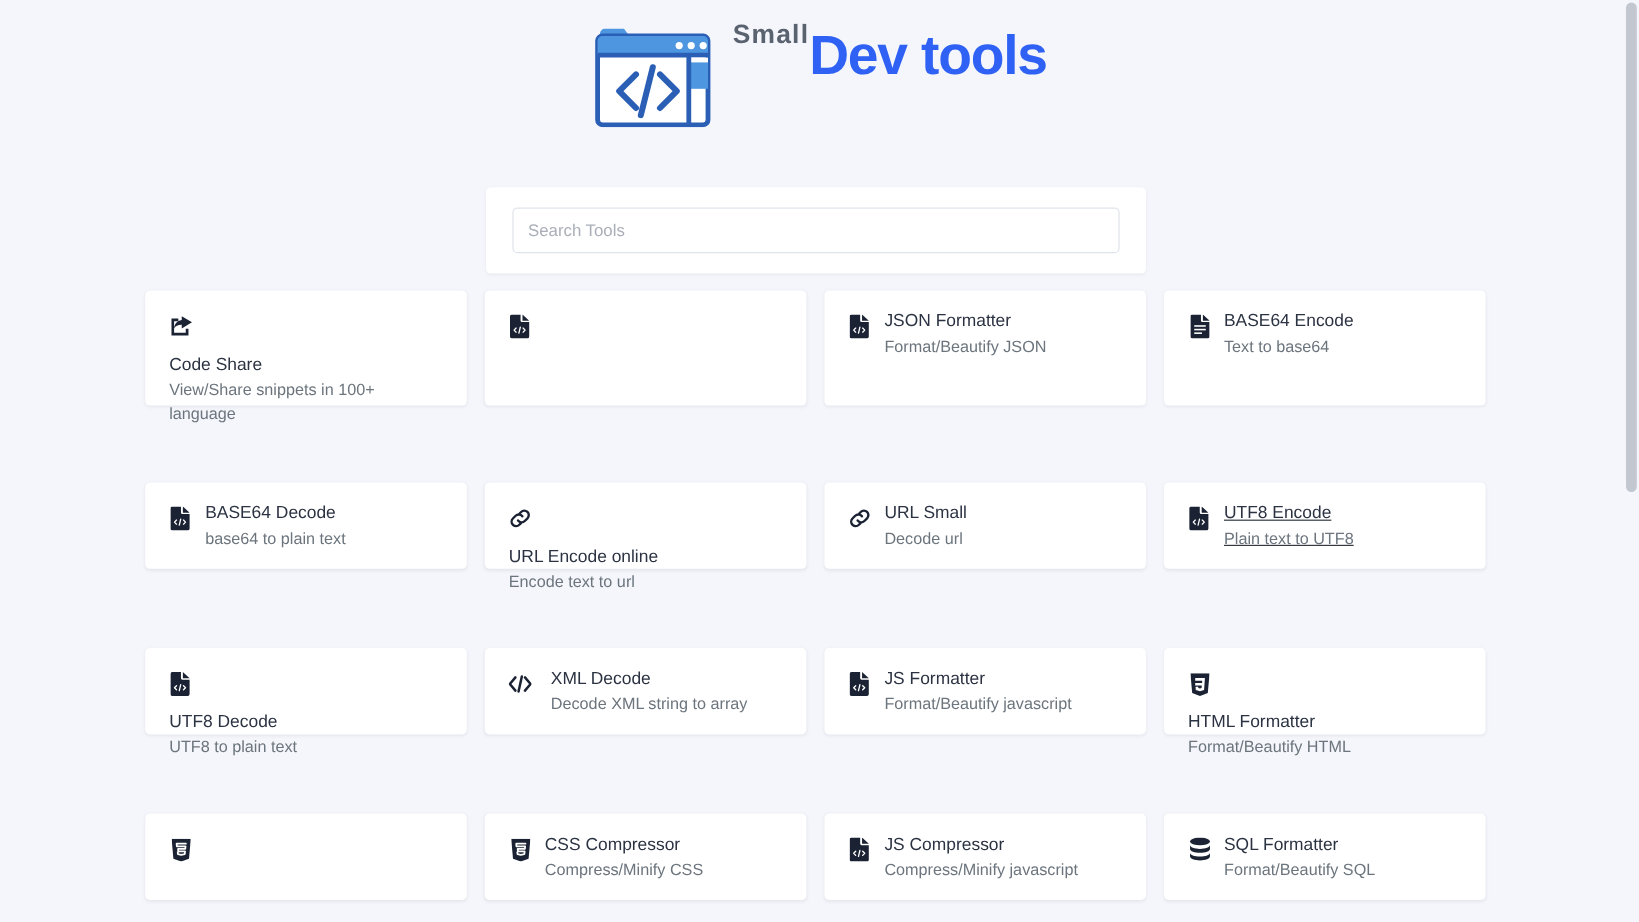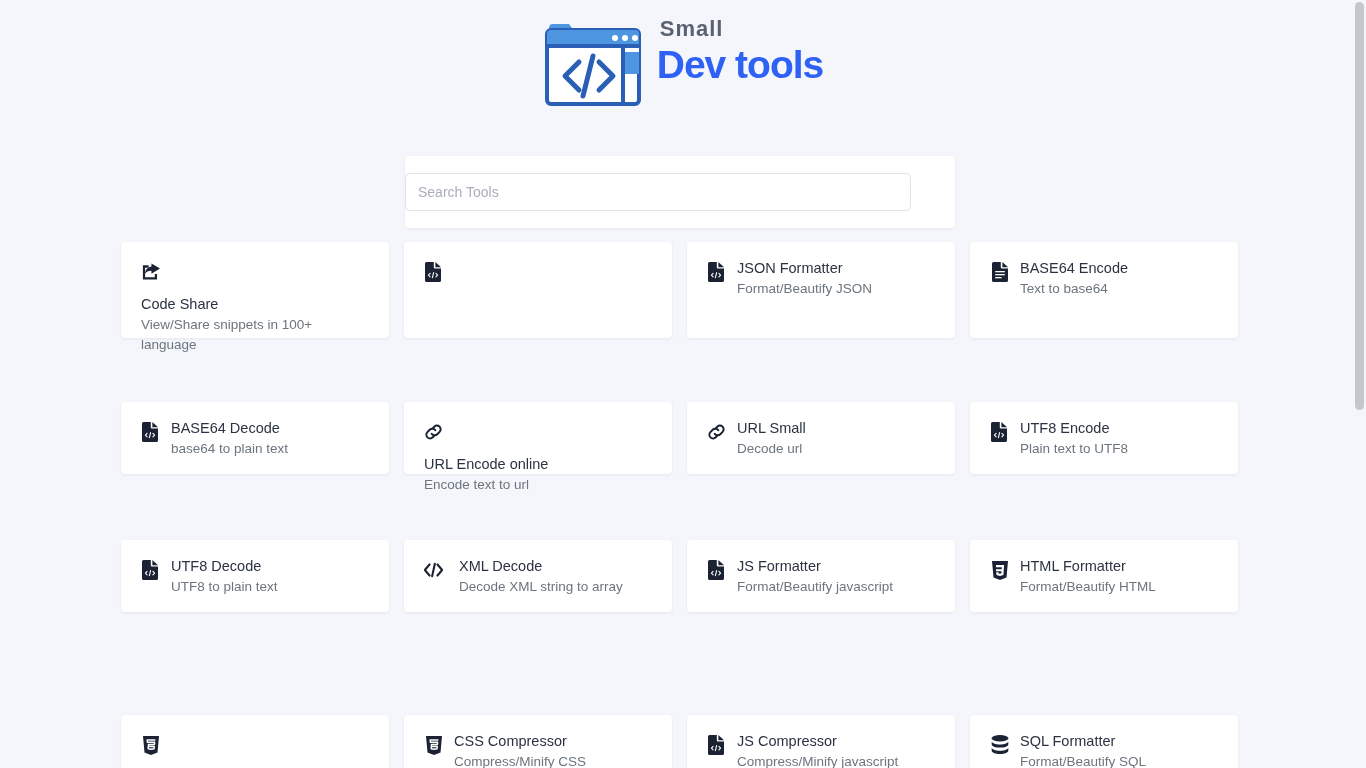--- a/index.html
+++ b/index.html
@@ -36,54 +36,54 @@
     gap: 14px;
   }
   .logo-mark {
     width: 100px;
     height: 88px;
     flex: none;
     margin-top: 4px;
   }
   .logo-text {
     display: flex;
-    flex-direction: column;
+    flex-direction: row;
     justify-content: flex-start;
     padding-top: 4px;
   }
   .logo-small {
     font-size: 22px;
     font-weight: 700;
     letter-spacing: 1px;
     color: #5a6270;
     line-height: 1;
     margin-left: 3px;
   }
   .logo-main {
-    font-size: 39px;
+    font-size: 46px;
     font-weight: 700;
     letter-spacing: -1px;
     color: #2f62f4;
     line-height: 1.08;
     margin-top: 4px;
   }
 
   
   .search-panel {
     position: absolute;
     left: 405px;
     top: 156px;
     width: 550px;
     height: 72px;
     background: #ffffff;
     border-radius: 4px;
     box-shadow: 0 1px 3px rgba(16,24,40,0.06);
     display: flex;
     align-items: center;
-    justify-content: flex-start;
+    justify-content: center;
   }
   .search-input {
     width: 506px;
     height: 38px;
     border: 1px solid #dfe3ea;
     border-radius: 4px;
     padding: 0 12px;
     font-size: 14px;
     font-family: "Liberation Sans", sans-serif;
     color: #343a40;
@@ -275,34 +275,34 @@
           <svg width="19" height="18" viewBox="0 0 20 18">
             <path d="M8.1 10.9a3.9 3.9 0 0 0 5.9.4l2.4-2.4a3.9 3.9 0 1 0-5.6-5.5L9.5 4.7" fill="none" stroke="currentColor" stroke-width="2.1" stroke-linecap="round"></path>
             <path d="M11.9 7.1a3.9 3.9 0 0 0-5.9-.4L3.6 9.1a3.9 3.9 0 1 0 5.6 5.5l1.3-1.3" fill="none" stroke="currentColor" stroke-width="2.1" stroke-linecap="round"></path>
           </svg>
         </span>
         <div class="card-body">
           <div class="card-title">URL Small</div>
           <div class="card-desc">Decode url</div>
         </div>
       </div>
-      <div class="card row-short" style="height: 72px; margin-bottom: 66px;">
+      <div class="card row-short" style="height: 72px; margin-bottom: 66px; text-decoration: underline;">
         <span class="card-icon">
           <svg width="17" height="20" viewBox="0 0 17 20">
             <path d="M0 1.6A1.6 1.6 0 0 1 1.6 0h7.2v5.2a1.2 1.2 0 0 0 1.2 1.2H16v12a1.6 1.6 0 0 1-1.6 1.6H1.6A1.6 1.6 0 0 1 0 18.4z" fill="currentColor"></path>
             <path d="M10.4 0 16 5.2h-5.6z" fill="currentColor"></path>
             <path d="M5.1 11.4 3.4 13.1l1.7 1.7M10.9 11.4l1.7 1.7-1.7 1.7M8.6 10.6 7.4 15.6" stroke="#ffffff" stroke-width="1.1" fill="none" stroke-linecap="round" stroke-linejoin="round"></path>
           </svg>
         </span>
         <div class="card-body">
           <div class="card-title">UTF8 Encode</div>
           <div class="card-desc">Plain text to UTF8</div>
         </div>
       </div>
-      <div class="card row-short" style="height: 72px; margin-bottom: 66px;">
+      <div class="card row-short" style="height: 72px; margin-bottom: 66px; flex-direction: column;">
         <span class="card-icon">
           <svg width="17" height="20" viewBox="0 0 17 20">
             <path d="M0 1.6A1.6 1.6 0 0 1 1.6 0h7.2v5.2a1.2 1.2 0 0 0 1.2 1.2H16v12a1.6 1.6 0 0 1-1.6 1.6H1.6A1.6 1.6 0 0 1 0 18.4z" fill="currentColor"></path>
             <path d="M10.4 0 16 5.2h-5.6z" fill="currentColor"></path>
             <path d="M5.1 11.4 3.4 13.1l1.7 1.7M10.9 11.4l1.7 1.7-1.7 1.7M8.6 10.6 7.4 15.6" stroke="#ffffff" stroke-width="1.1" fill="none" stroke-linecap="round" stroke-linejoin="round"></path>
           </svg>
         </span>
         <div class="card-body">
           <div class="card-title">UTF8 Decode</div>
           <div class="card-desc">UTF8 to plain text</div>
@@ -327,21 +327,21 @@
             <path d="M0 1.6A1.6 1.6 0 0 1 1.6 0h7.2v5.2a1.2 1.2 0 0 0 1.2 1.2H16v12a1.6 1.6 0 0 1-1.6 1.6H1.6A1.6 1.6 0 0 1 0 18.4z" fill="currentColor"></path>
             <path d="M10.4 0 16 5.2h-5.6z" fill="currentColor"></path>
             <path d="M5.1 11.4 3.4 13.1l1.7 1.7M10.9 11.4l1.7 1.7-1.7 1.7M8.6 10.6 7.4 15.6" stroke="#ffffff" stroke-width="1.1" fill="none" stroke-linecap="round" stroke-linejoin="round"></path>
           </svg>
         </span>
         <div class="card-body">
           <div class="card-title">JS Formatter</div>
           <div class="card-desc">Format/Beautify javascript</div>
         </div>
       </div>
-      <div class="card row-short" style="height: 72px; margin-bottom: 103px;">
+      <div class="card row-short" style="height: 72px; margin-bottom: 66px; flex-direction: column;">
         <span class="card-icon">
           <svg width="16" height="19" viewBox="0 0 16 19">
             <path d="M0 0h16l-1.5 16.6L8 19l-6.5-2.4z" fill="currentColor"></path>
             <path d="M12.1 4H4v2.2h5.9l-.2 2H4v2.1h5.5l-.2 2L8 12.8l-1.4-.4-.1-1.2H4.3l.2 2.8L8 15l3.4-1z" fill="#ffffff"></path>
           </svg>
         </span>
         <div class="card-body">
           <div class="card-title">HTML Formatter</div>
           <div class="card-desc">Format/Beautify HTML</div>
         </div>

